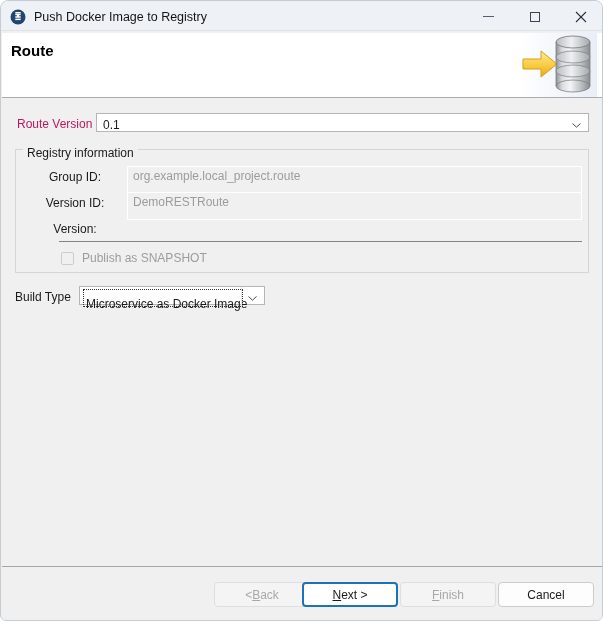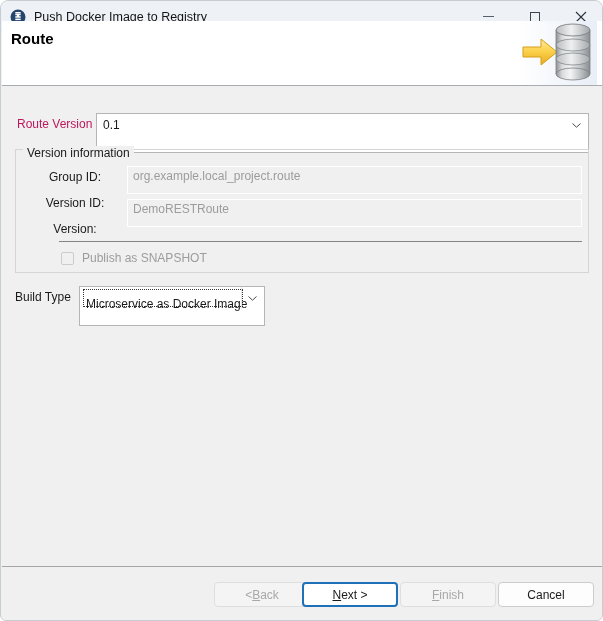--- a/index.html
+++ b/index.html
@@ -71,21 +71,21 @@
   .glyph-max {
     width: 10px; height: 10px;
     border: 1px solid #3a4550;
     box-sizing: border-box;
   }
   .glyph-close svg { display: block; }
 
   
   .header {
     position: absolute;
-    left: 1px; top: 20px;
+    left: 1px; top: 32px;
     width: 601px;
     height: 65px;
     background: #ffffff;
     border-bottom: 1px solid #a8acb0;
     box-sizing: border-box;
   }
   .header-title {
     position: absolute;
     left: 9px; top: 9px;
     font-size: 15px;
@@ -113,21 +113,21 @@
     position: absolute;
     left: 16px; top: 116px;
     font-size: 12px;
     color: #be185d;
   }
   .combo {
     position: absolute;
     box-sizing: border-box;
     background: #ffffff;
     border: 1px solid #b5b5b5;
-    height: 40px;
+    height: 19px;
   }
   .combo-rv {
     left: 95px; top: 112px;
     width: 493px;
   }
   .combo-text {
     position: absolute;
     left: 6px; top: 3px;
     font-size: 12px;
     color: #1a1a1a;
@@ -173,21 +173,21 @@
   .field-disabled {
     position: absolute;
     left: 126px;
     width: 455px;
     height: 28px;
     box-sizing: border-box;
     background: #f0f0f0;
     border: 1px solid #ffffff;
   }
   .fd-group { top: 165px; }
-  .fd-art   { top: 198px; }
+  .fd-art   { top: 191px; }
   .fd-ver   { top: 217px; }
   .field-disabled span {
     position: absolute;
     left: 5px; top: 2px;
     font-size: 12px;
     color: #9c9c9c;
     line-height: 15px;
     white-space: nowrap;
   }
 
@@ -378,21 +378,21 @@
   <div class="combo combo-rv">
     <span class="combo-text">0.1</span>
     <span class="chev">
       <svg width="9" height="5" viewBox="0 0 9 5">
         <path d="M0.5 0.5 L4.5 4.2 L8.5 0.5" fill="none" stroke="#4a4a4a" stroke-width="1"></path>
       </svg>
     </span>
   </div>
 
   <div class="groupbox"></div>
-  <div class="group-title">Version information</div>
+  <div class="group-title">Registry information</div>
 
   <div class="field-label lbl-group">Group ID:</div>
   <div class="field-disabled fd-group">
     <span>org.example.local_project.route</span>
   </div>
 
   <div class="field-label lbl-art">Version ID:</div>
   <div class="field-disabled fd-art">
     <span>DemoRESTRoute</span>
   </div>

